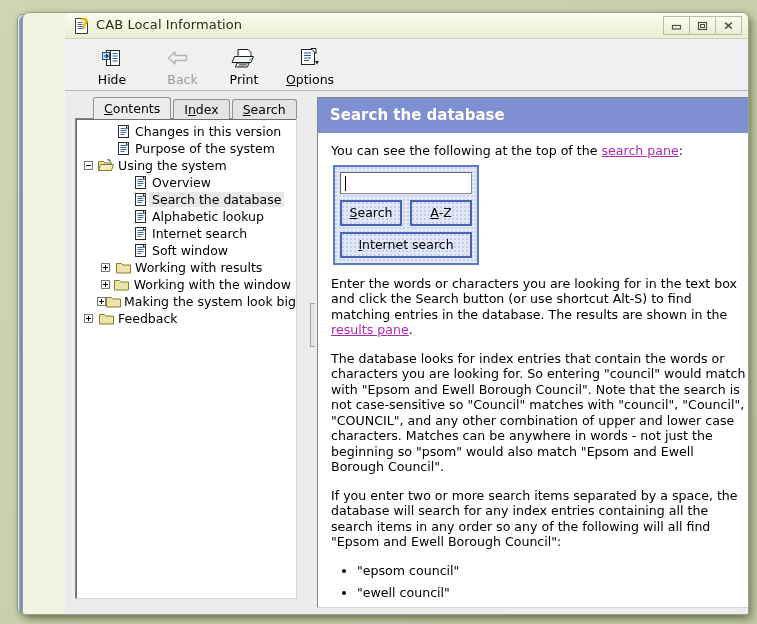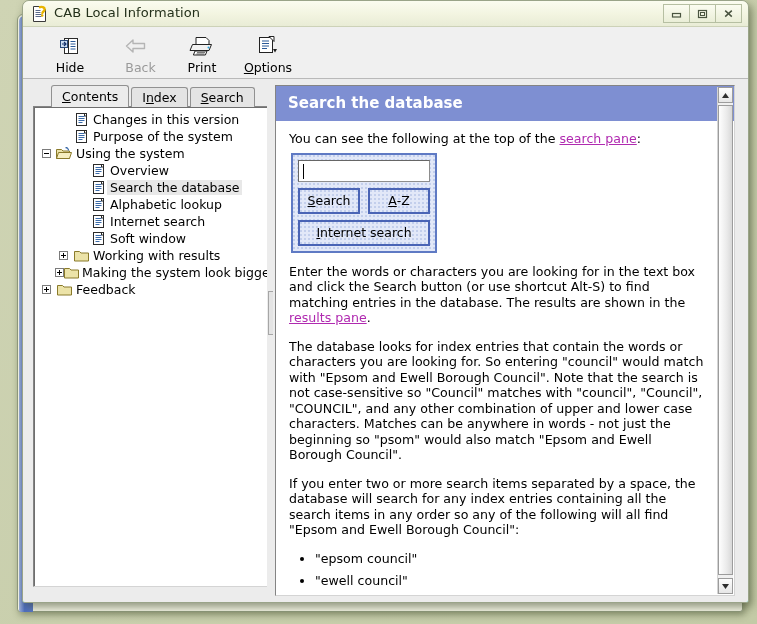--- a/index.html
+++ b/index.html
@@ -35,27 +35,28 @@
   }
   .bg-window-tab {
     position: absolute; left: 20px; top: 0px;
     width: 18px; height: 12px;
     background: #2f86d8;
   }
 
   
   .window {
     position: absolute;
-    left: 22px; top: 0;
+    left: 22px; top: 12px;
     width: 727px; height: 603px;
     background: #f2f3e3;
     border: 1px solid #9aa489;
     border-radius: 7px 7px 3px 3px;
     box-shadow: 3px 4px 9px rgba(50,60,30,0.5);
     overflow: hidden;
+    padding-left: 42px;
   }
   .titlebar {
     position: relative;
     height: 26px;
     background: linear-gradient(180deg,#fbfcf0 0%, #f2f4e0 55%, #e9ecd6 100%);
     border-radius: 6px 6px 0 0;
     border-bottom: 1px solid #cdd2b8;
   }
   .title-icon {
     position: absolute; left: 9px; top: 4px;
@@ -144,21 +145,21 @@
     background: #ececec;
     height: 22px;
     padding-top: 3px;
     position: relative;
     z-index: 4;
   }
   .tab u { text-decoration: underline; }
   .treebox {
     position: absolute;
     left: 10px; top: 27px;
-    width: 242px; height: 481px;
+    width: 222px; height: 481px;
     background: #fff;
     border: 1px solid #848484;
     border-right-color: #d4d4d4;
     border-bottom-color: #d4d4d4;
     box-shadow: inset 1px 1px 0 #6e6e6e;
     overflow: hidden;
     padding: 4px 2px 2px 2px;
   }
   .tnode {
     display: flex; align-items: center;
@@ -518,20 +519,31 @@
             </div>
             <div class="tnode ind1">
               <span class="expander plus">
                 <span class="box"></span>
               </span>
               <span class="ticon">
                 <svg width="15" height="13" viewBox="0 0 15 13">
                   <path d="M0.5 2.5 h5 l1.5 1.5 h7.5 v8 h-14 z" fill="#ece3a8" stroke="#8a7a2a"></path>
                 </svg>
               </span>
+              <span class="lbl">Working with the window</span>
+            </div>
+            <div class="tnode ind1">
+              <span class="expander plus">
+                <span class="box"></span>
+              </span>
+              <span class="ticon">
+                <svg width="15" height="13" viewBox="0 0 15 13">
+                  <path d="M0.5 2.5 h5 l1.5 1.5 h7.5 v8 h-14 z" fill="#ece3a8" stroke="#8a7a2a"></path>
+                </svg>
+              </span>
               <span class="lbl">Making the system look bigger</span>
             </div>
             <div class="tnode ind0">
               <span class="expander plus">
                 <span class="box"></span>
               </span>
               <span class="ticon">
                 <svg width="15" height="13" viewBox="0 0 15 13">
                   <path d="M0.5 2.5 h5 l1.5 1.5 h7.5 v8 h-14 z" fill="#ece3a8" stroke="#8a7a2a"></path>
                 </svg>

